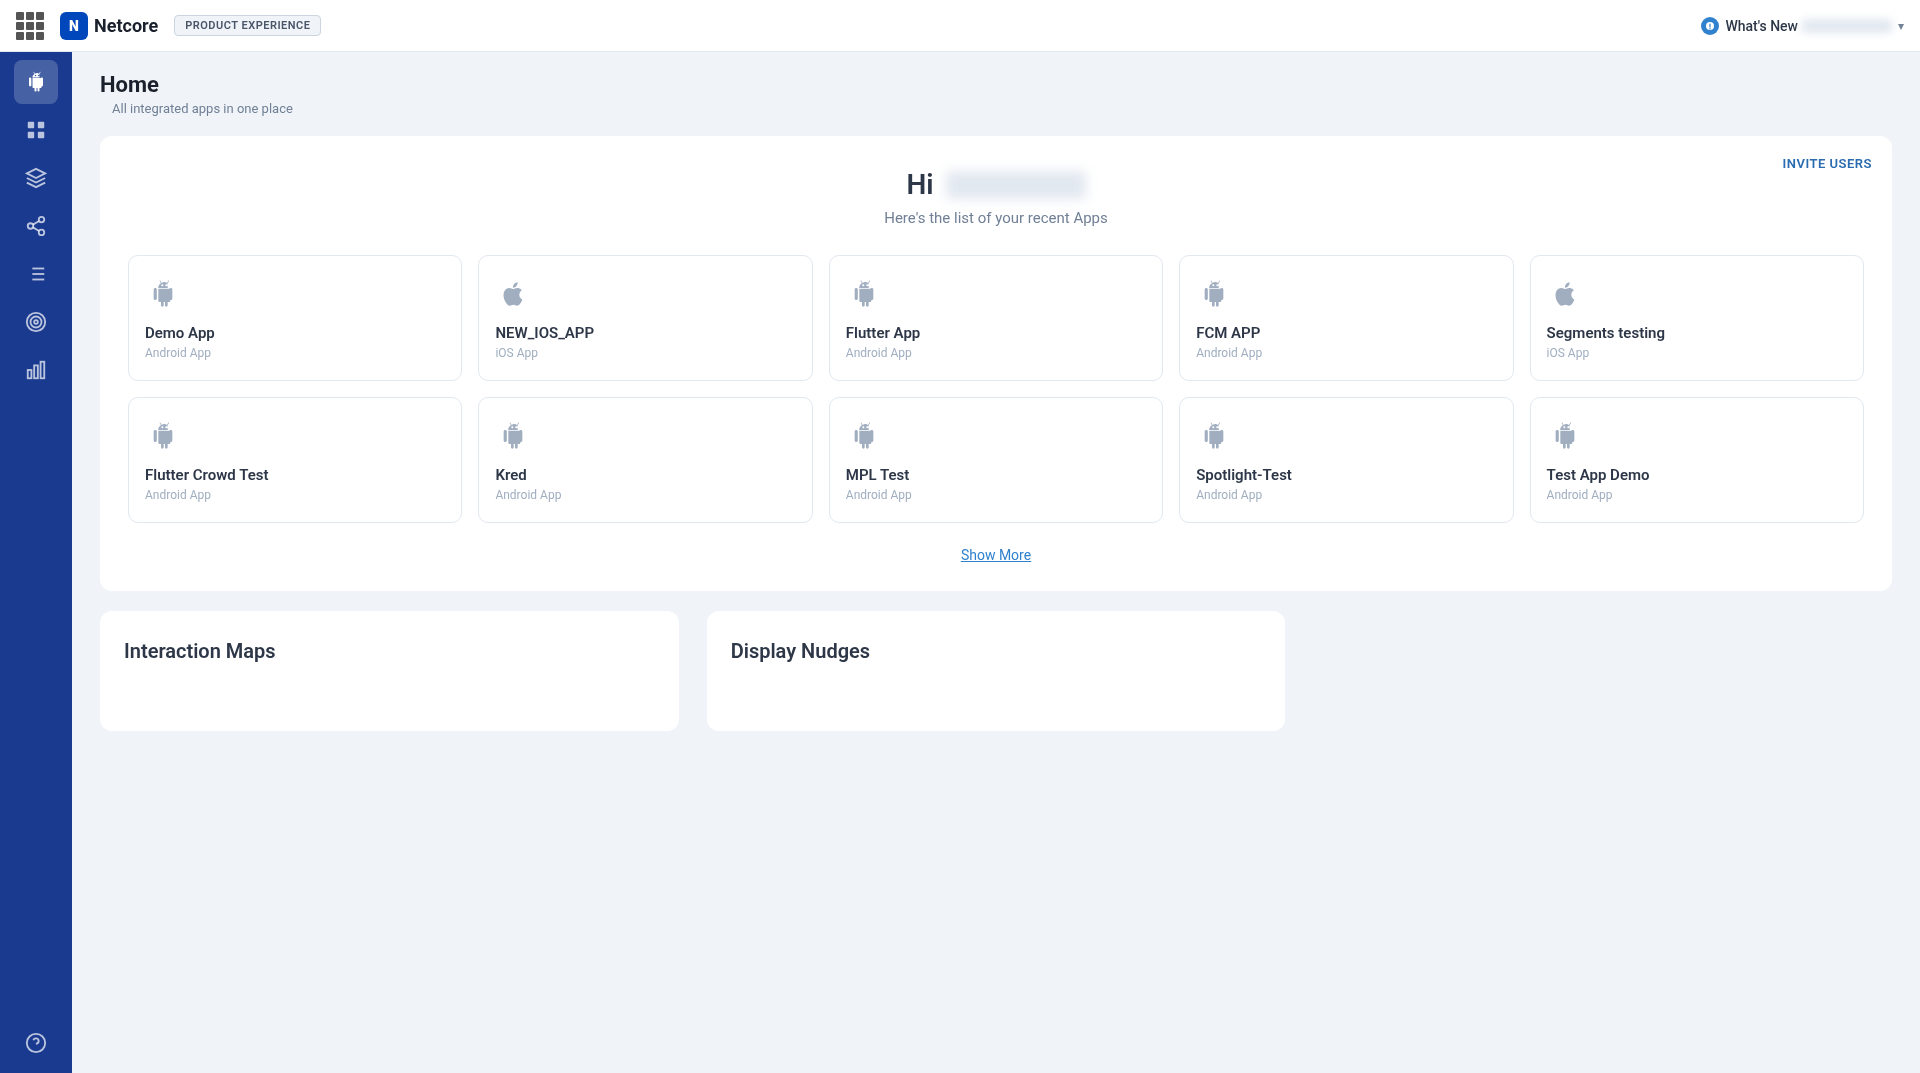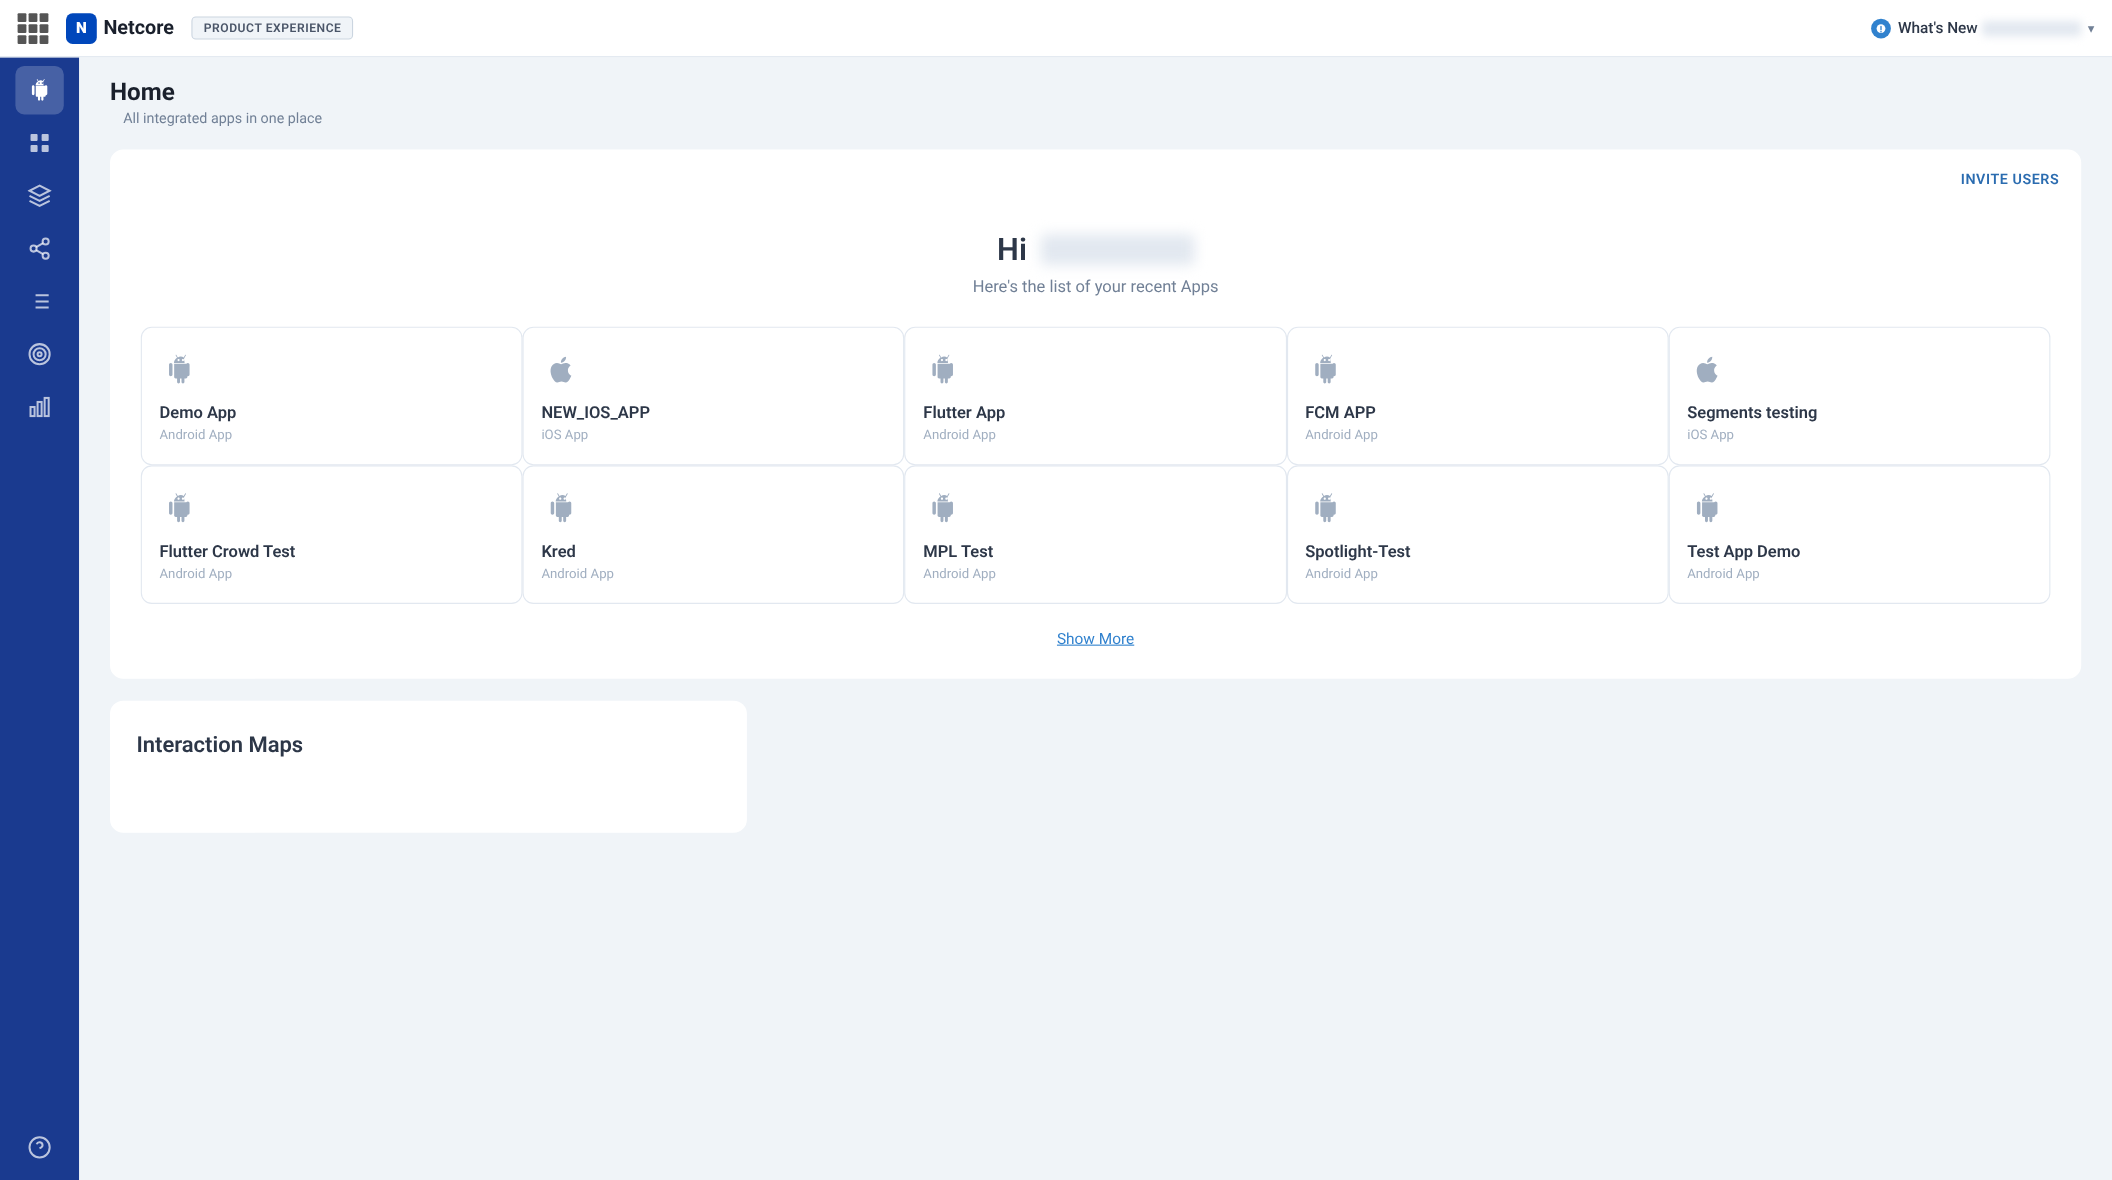--- a/index.html
+++ b/index.html
@@ -122,36 +122,37 @@
       cursor: pointer;
       text-transform: uppercase;
       letter-spacing: 0.5px;
     }
     .greeting {
       text-align: center;
       font-size: 28px;
       font-weight: 600;
       color: #2d3748;
       margin-bottom: 8px;
-      display: flex; align-items: center; justify-content: center; gap: 12px; margin-top: 42px;
+      display: flex; align-items: center; justify-content: center; gap: 12px;
     }
     .greeting-name-blur {
       display: inline-block;
       width: 140px; height: 28px;
       background: #e2e8f0; border-radius: 4px;
       filter: blur(6px);
     }
     .apps-subtitle {
       text-align: center;
       font-size: 15px; color: #718096;
       margin-bottom: 28px;
     }
     .apps-grid {
       display: grid;
       grid-template-columns: repeat(5, 1fr);
+      gap: 16px;
       margin-bottom: 24px;
     }
     .app-card {
       background: #fff;
       border: 1px solid #e2e8f0;
       border-radius: 10px;
       padding: 20px 16px;
       cursor: pointer;
       transition: box-shadow 0.15s;
     }
@@ -407,15 +408,18 @@
     </div>
         </div>
 
       <div class="show-more">Show More</div>
     </div>
 
     <div class="bottom-cards" id="bottom-cards">
         <div class="bottom-card">
           <div class="bottom-card-title">Interaction Maps</div>
         </div>
+        <div class="bottom-card">
+          <div class="bottom-card-title">Display Nudges</div>
+        </div>
       </div>
   </main>
 </div>
 
 </body></html>

